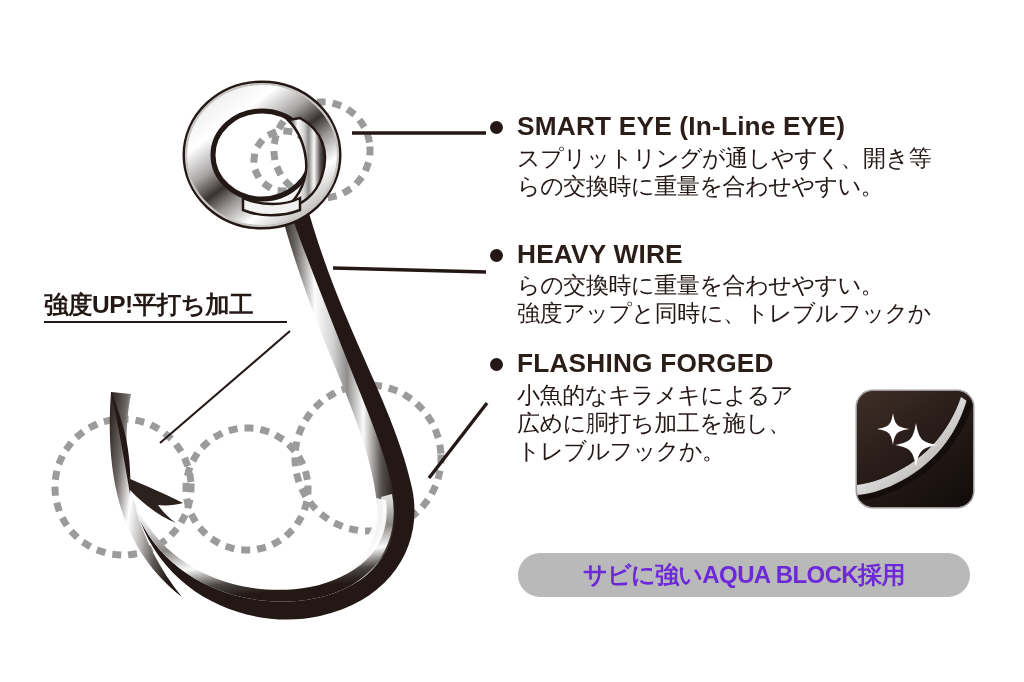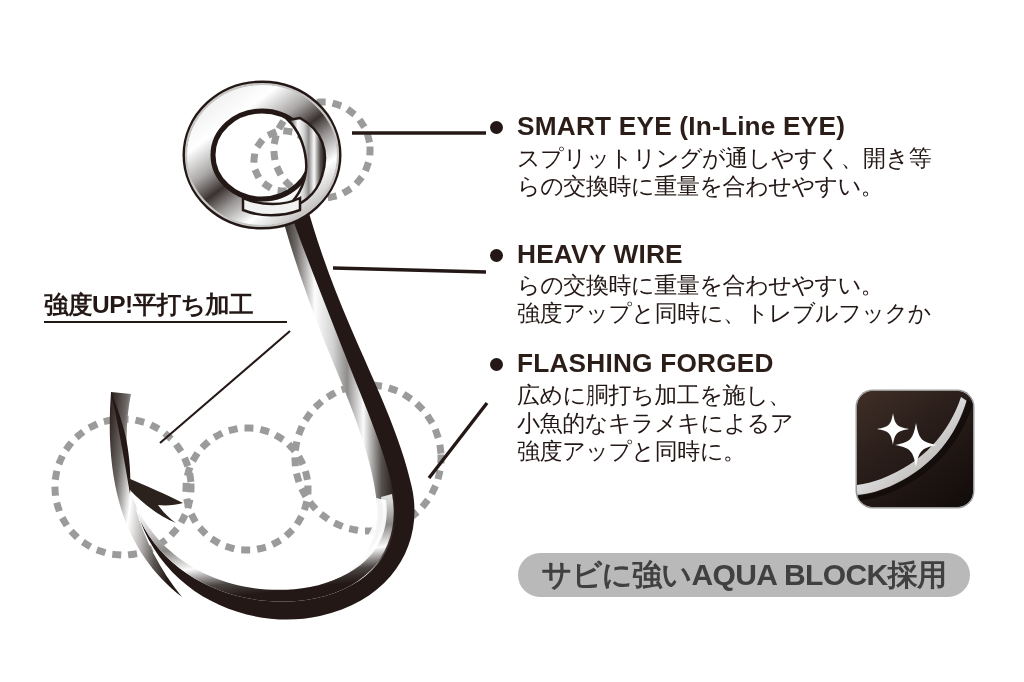--- a/index.html
+++ b/index.html
@@ -120,23 +120,23 @@
     top: 553px;
     width: 452px;
     height: 44px;
     border-radius: 22px;
     background: #b9b9b9;
     display: flex;
     align-items: center;
     justify-content: center;
   }
   #aqua-badge .badge-text {
-    font-size: 30px;
+    font-size: 24px;
     font-weight: 700;
-    color: #404040;
+    color: #6d28d9;
     letter-spacing: -0.6px;
     white-space: nowrap;
     line-height: 1;
     margin-top: -1px;
   }
 </style>
 </head>
 <body>
 
 <div id="page">
@@ -310,23 +310,23 @@
           <span>強度アップと同時に、トレブルフックか</span>
         </div>
       </div>
     </div>
 
     <div class="feature" id="feature-flashing" style="margin-top:22px;">
       <span class="feature-bullet"></span>
       <div class="feature-body">
         <div class="feature-title">FLASHING FORGED</div>
         <div class="feature-desc">
+          <span>小魚的なキラメキによるア</span>
           <span>広めに胴打ち加工を施し、</span>
-          <span>小魚的なキラメキによるア</span>
-          <span>強度アップと同時に。</span>
+          <span>トレブルフックか。</span>
         </div>
       </div>
     </div>
 
   </div>
 
   <div id="flashing-thumb">
     <svg viewBox="0 0 116 116" width="116" height="116" xmlns="http://www.w3.org/2000/svg">
       <rect x="0" y="0" width="116" height="116" rx="15" fill="url(#gThumbBg)"></rect>
       <defs>

